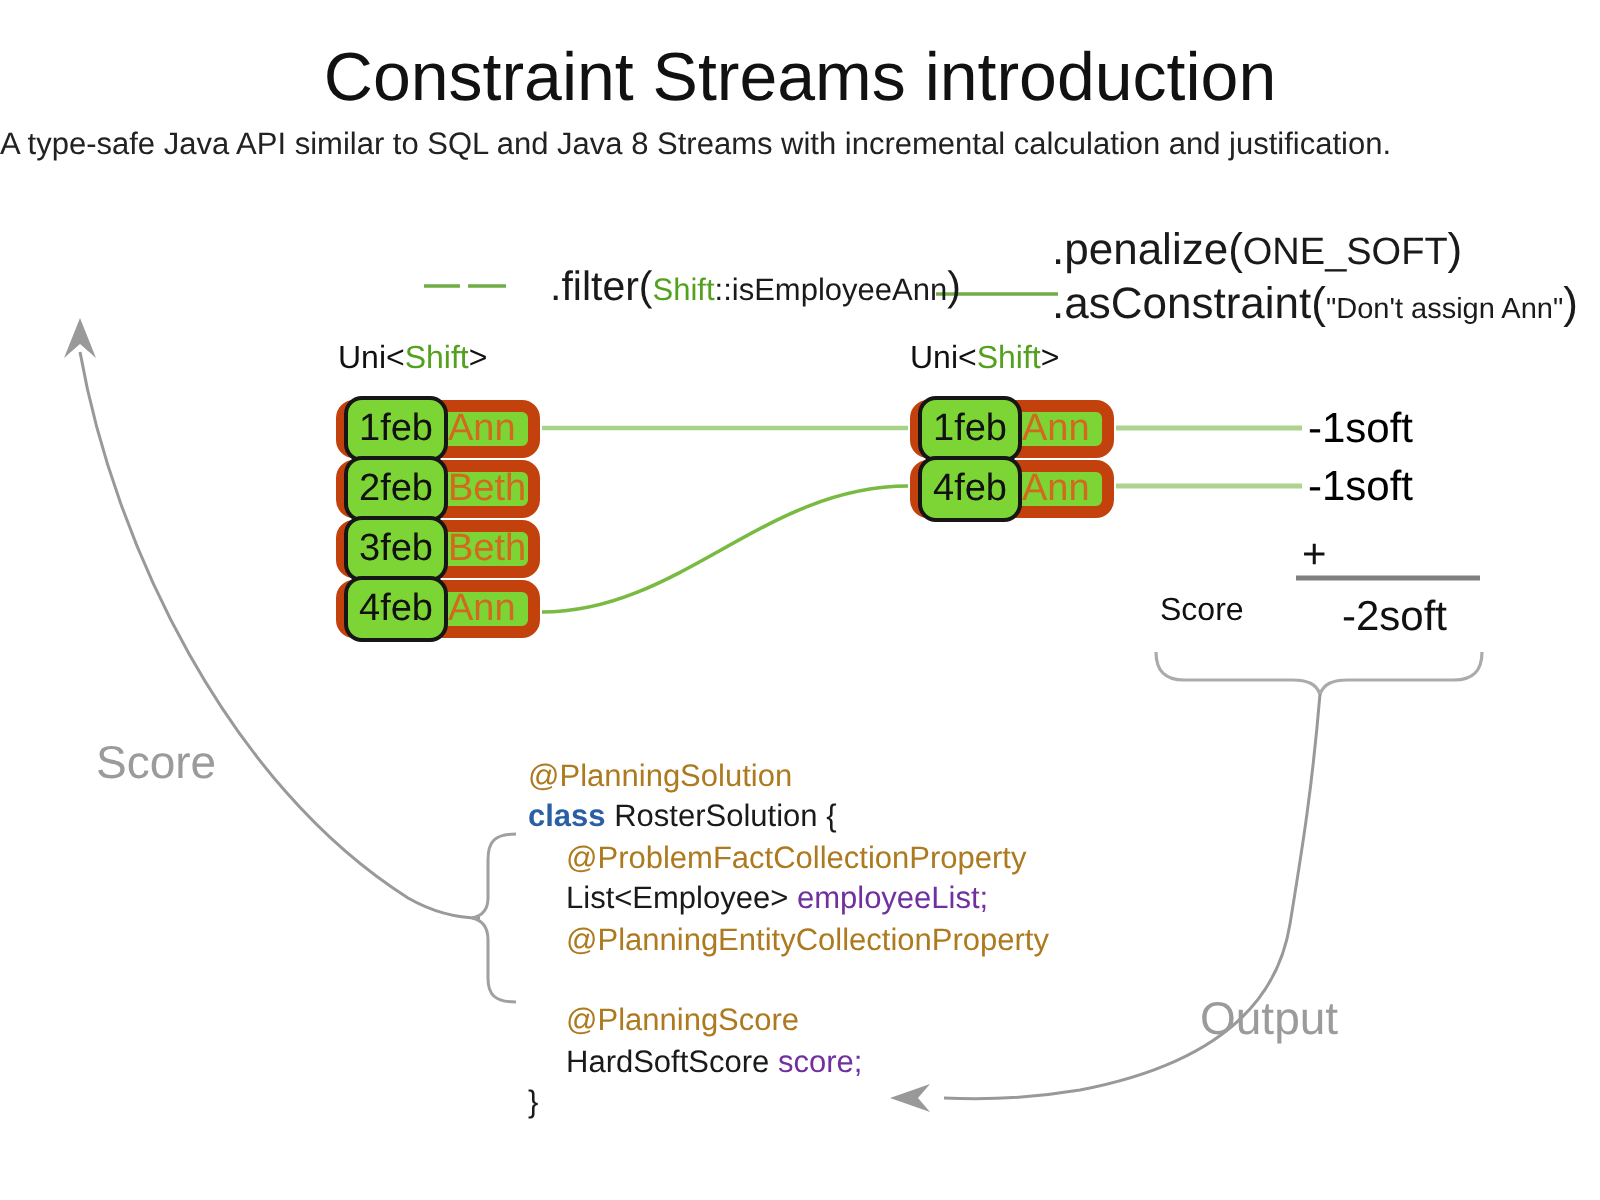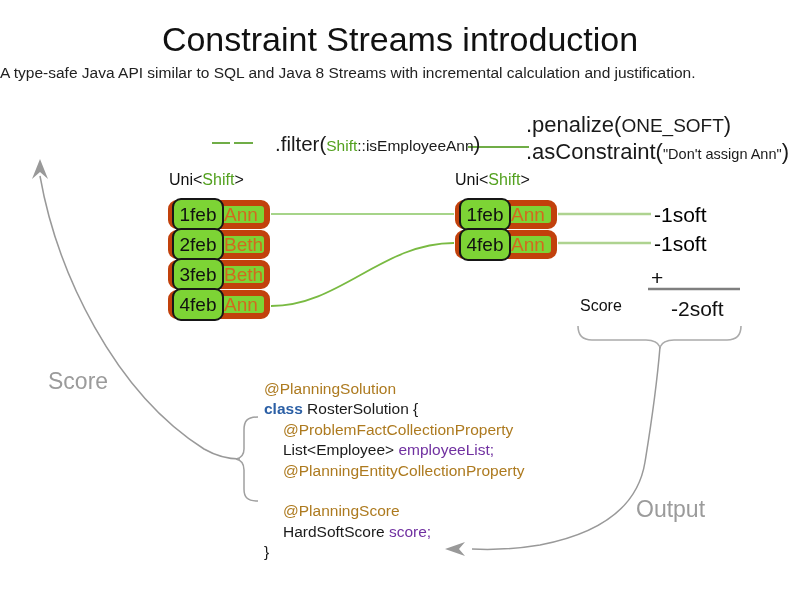--- a/index.html
+++ b/index.html
@@ -42,21 +42,21 @@
 
   .penalty{font-size:21px;color:#000000;}
   #penalty-0{left:654px;top:203px;}
   #penalty-1{left:654px;top:232px;}
   #plus{left:651px;top:266px;font-size:21px;color:#111;}
   #score-label{left:580px;top:297px;font-size:16px;color:#111;}
   #score-value{left:671px;top:297px;font-size:21px;color:#111;}
 
   .flow-label{font-size:23px;color:#9b9b9b;}
   #input-label{left:48px;top:368px;}
-  #output-label{left:636px;top:496px;}
+  #output-label{left:600px;top:496px;}
 
   #code{left:264px;top:379px;font-size:15.5px;line-height:20.4px;color:#1a1a1a;}
   .cl{white-space:pre;}
   .ind{padding-left:19px;}
   .blank{height:20.4px;}
   .ann{color:var(--c-annotation-brown);text-align:right;}
   .kw{color:var(--c-keyword-blue);font-weight:bold;}
   .fld{color:var(--c-field-purple);}
 </style>
 </head>

